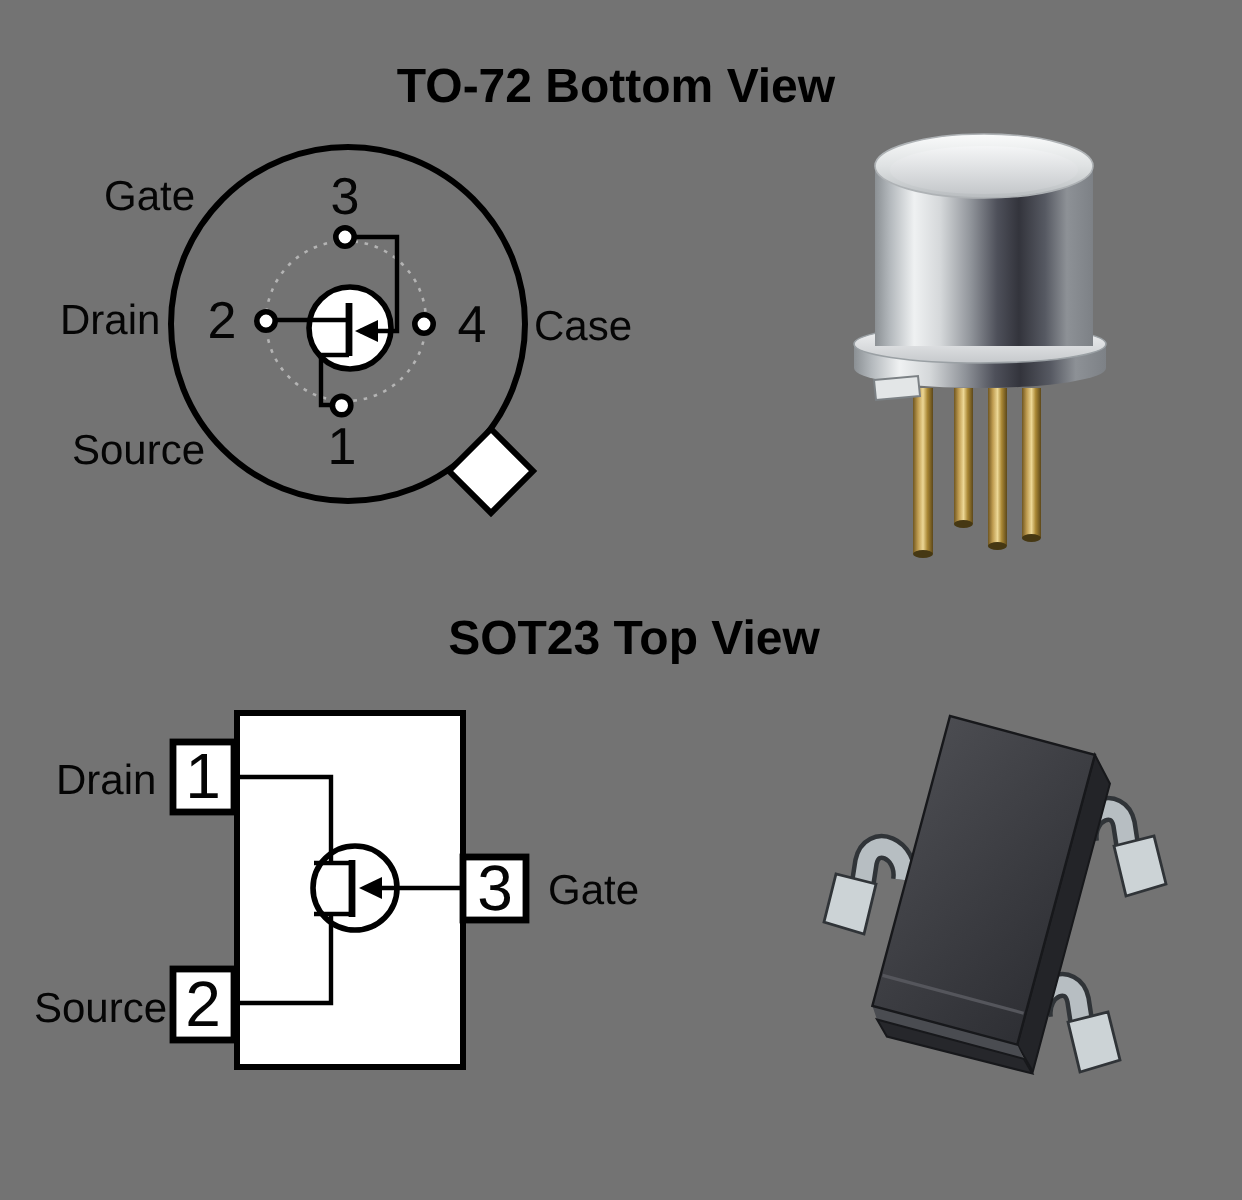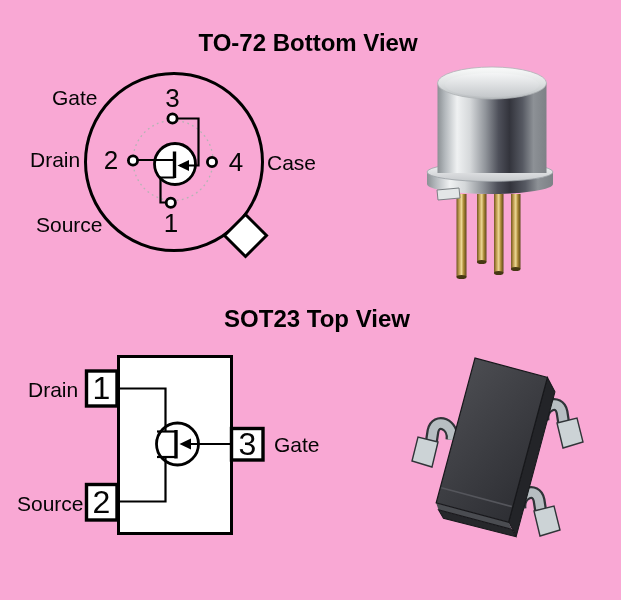--- a/index.html
+++ b/index.html
@@ -1,16 +1,16 @@
 <!DOCTYPE html>
 <html><head>
 <meta charset="utf-8">
 <style>
   html,body{margin:0;padding:0;background:#fff;}
-  .stage{position:relative;width:621px;height:600px;background:#f9a8d4;overflow:hidden;
+  .stage{position:relative;width:621px;height:600px;background:#737373;overflow:hidden;
          font-family:"Liberation Sans",sans-serif;text-align:center;}
   svg{display:block}
   .ttl{font-family:"Liberation Sans",sans-serif;font-weight:700;font-size:24px;fill:#000;}
   .lbl{font-family:"Liberation Sans",sans-serif;font-size:21px;fill:#050505;}
   .num{font-family:"Liberation Sans",sans-serif;font-size:26px;fill:#050505;}
   .numb{font-family:"Liberation Sans",sans-serif;font-size:32px;fill:#050505;}
   .k{stroke:#000;fill:none;}
   .w2{stroke-width:2.2;}
   .w28{stroke-width:2.8;}
   .w3{stroke-width:3;}

